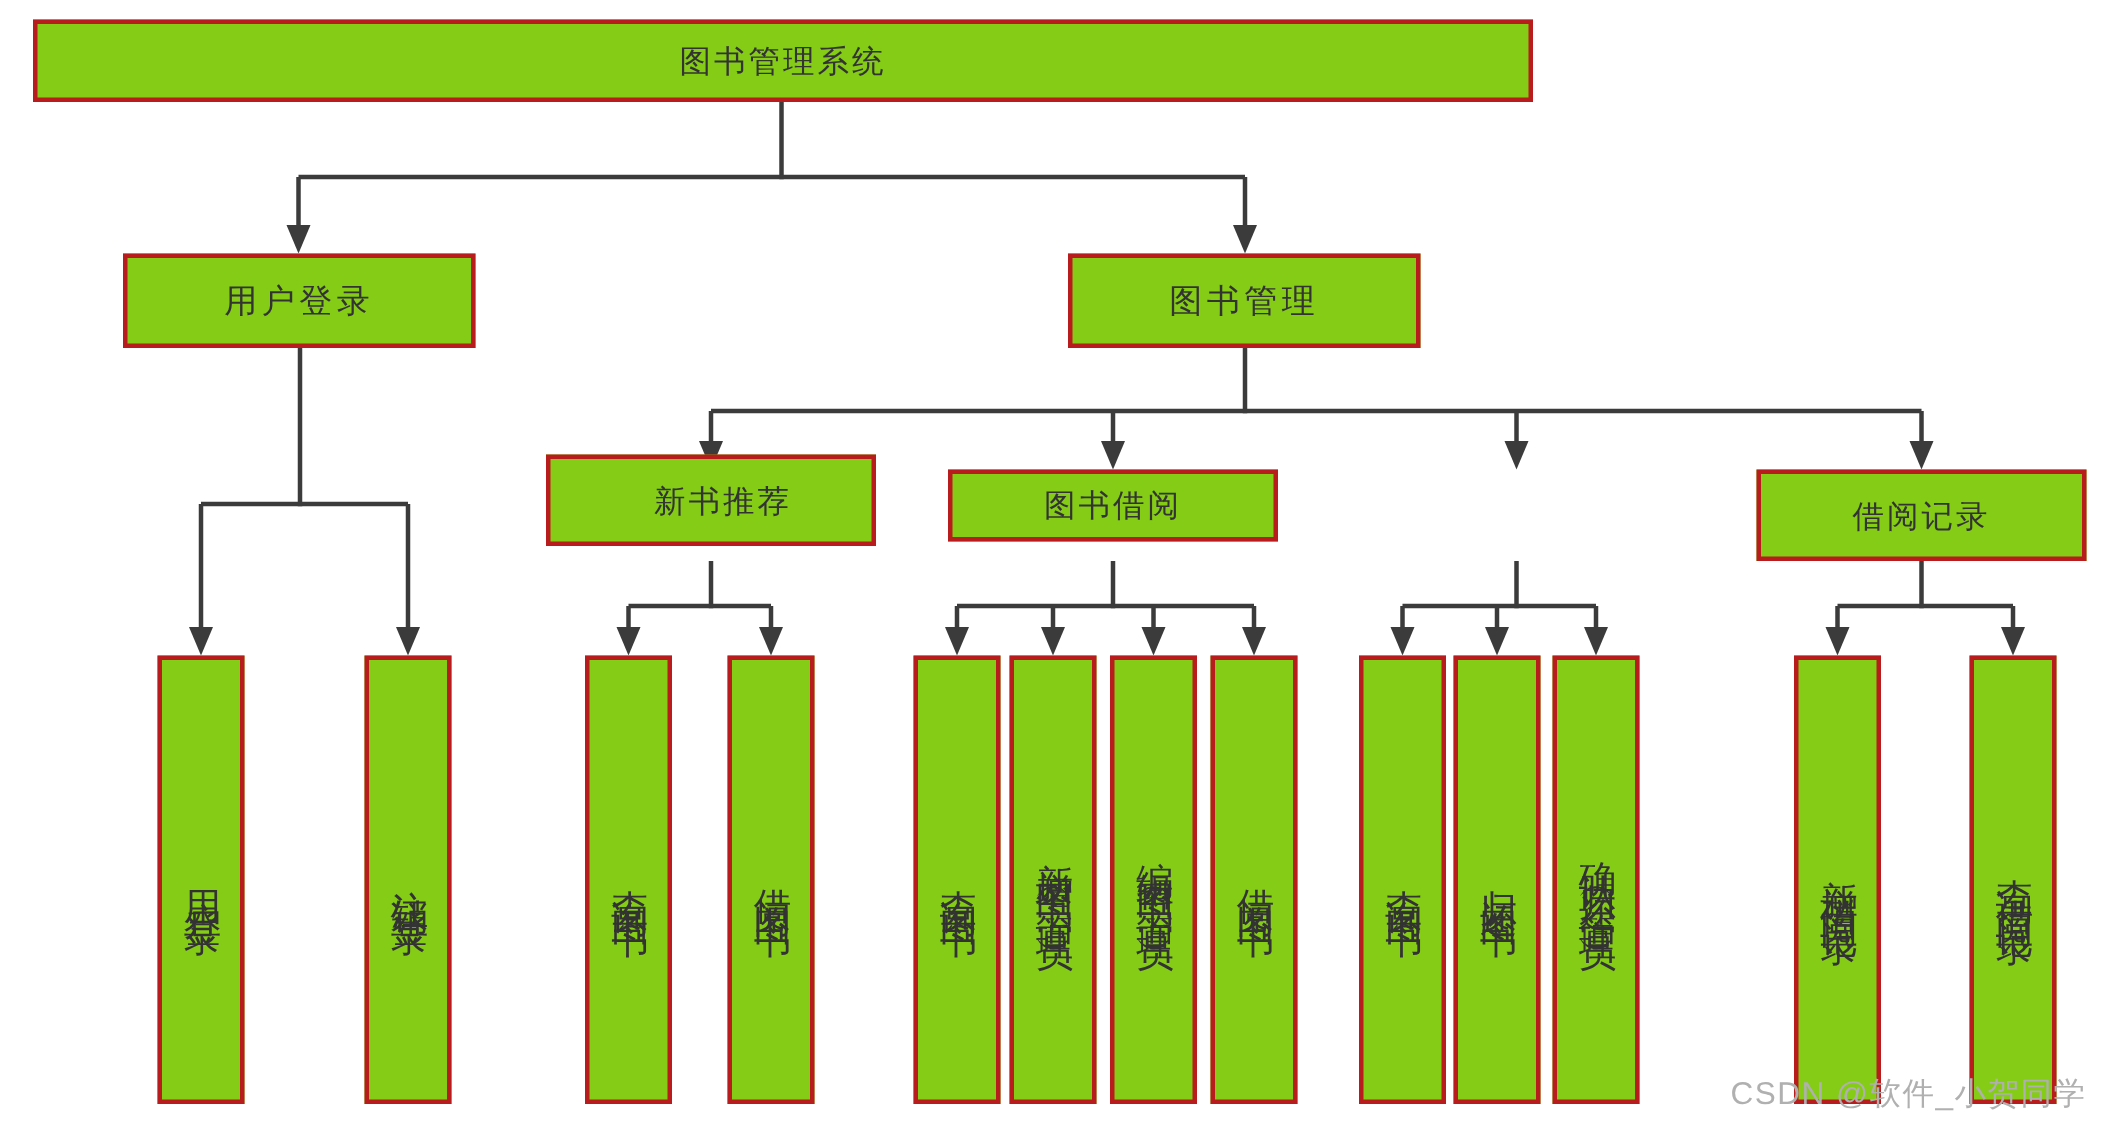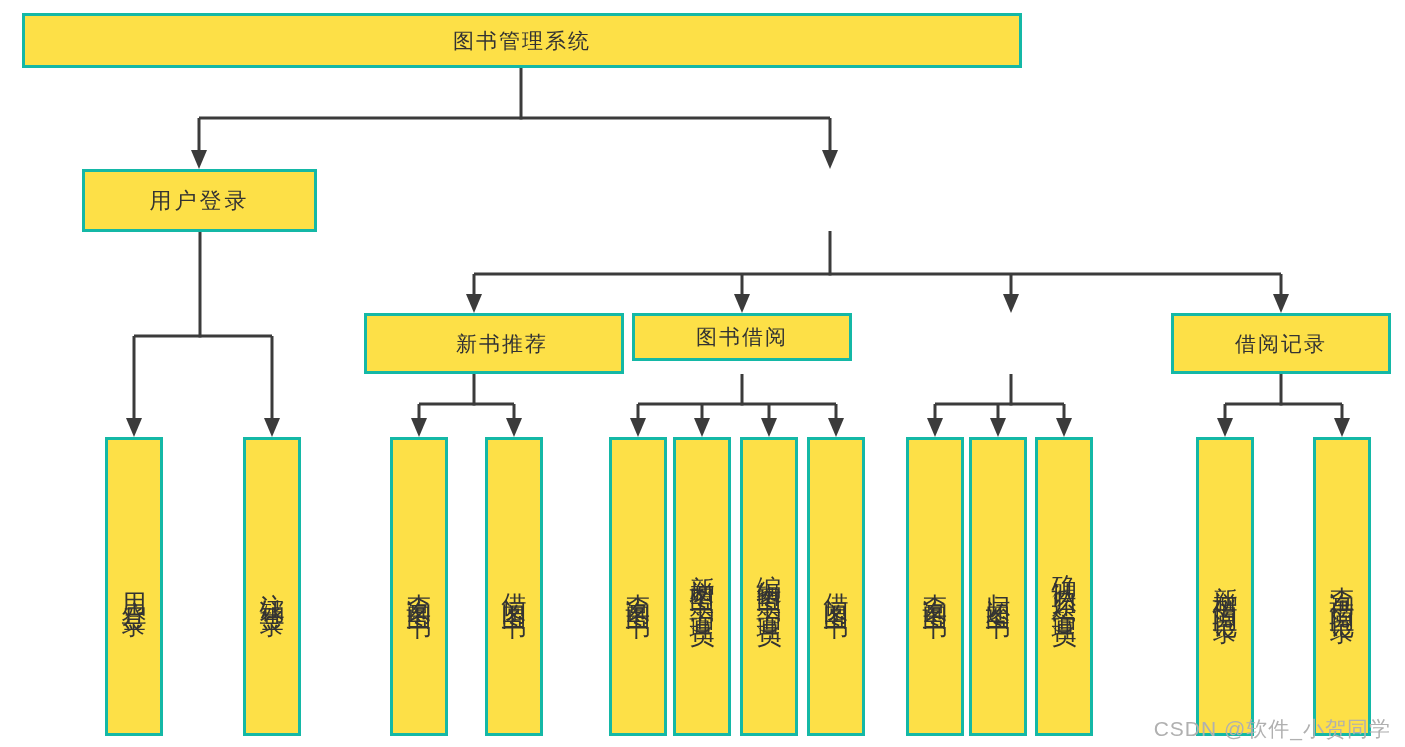--- a/index.html
+++ b/index.html
@@ -12,22 +12,22 @@
     overflow: hidden;
   }
   svg.wires {
     position: absolute;
     left: 0; top: 0;
     width: 1405px; height: 747px;
   }
   .node {
     position: absolute;
     box-sizing: border-box;
-    border: 3px solid #14b8a6;
-    background: #fde047;
+    border: 3px solid #b91c1c;
+    background: #84cc16;
     display: flex;
     align-items: center;
     justify-content: center;
     color: #333333;
     text-align: center;
   }
   .node.h0 { font-size: 21px; letter-spacing: 2px; }
   .node.h1 { font-size: 22px; letter-spacing: 3px; }
   .node.h2 { font-size: 21px; letter-spacing: 2px; }
   .node.v  { font-size: 25px; }
@@ -115,22 +115,23 @@
       <polygon points="990,418 1006,418 998,437"></polygon>
       <polygon points="1056,418 1072,418 1064,437"></polygon>
       <polygon points="1217,418 1233,418 1225,437"></polygon>
       <polygon points="1334,418 1350,418 1342,437"></polygon>
     </g>
   </svg>
 
   <div class="node h0" style="left:22px; top:13px; width:1000px; height:55px;">图书管理系统</div>
 
   <div class="node h1" style="left:82px; top:169px; width:235px; height:63px;">用户登录</div>
+  <div class="node h1" style="left:712px; top:169px; width:235px; height:63px;">图书管理</div>
 
-  <div class="node h2" style="left:364px; top:313px; width:260px; height:61px;padding-left:16px;">新书推荐</div>
+  <div class="node h2" style="left:364px; top:303px; width:220px; height:61px;padding-left:16px;">新书推荐</div>
   <div class="node h2" style="left:632px; top:313px; width:220px; height:48px;">图书借阅</div>
   <div class="node h2" style="left:1171px; top:313px; width:220px; height:61px;text-align:right;">借阅记录</div>
 
   <div class="node v" style="left:105px; top:437px; width:58px; height:299px;">
     <span class="vtext">用户登录</span>
   </div>
   <div class="node v" style="left:243px; top:437px; width:58px; height:299px;">
     <span class="vtext">注销登录</span>
   </div>
 

